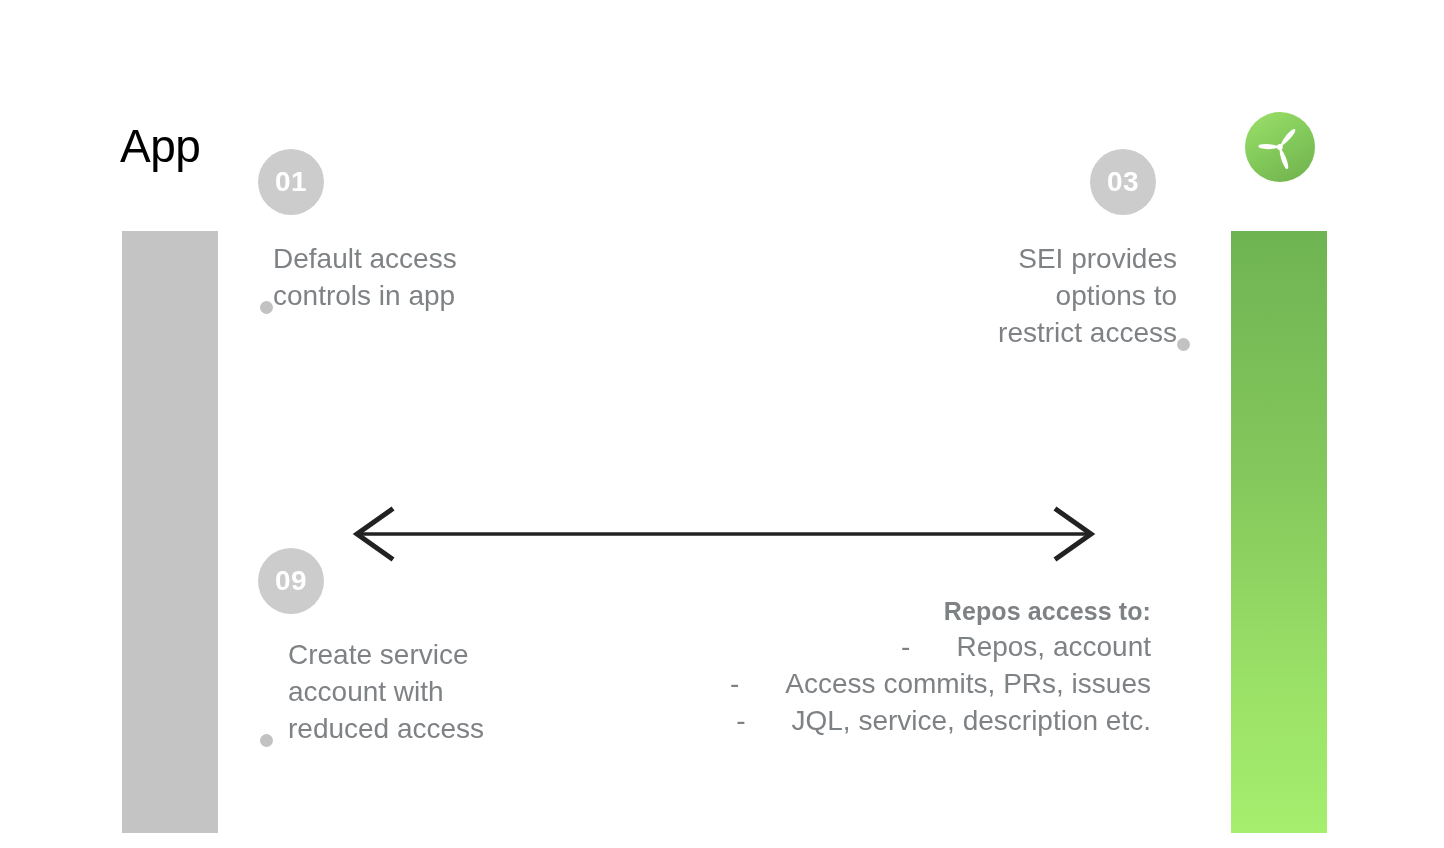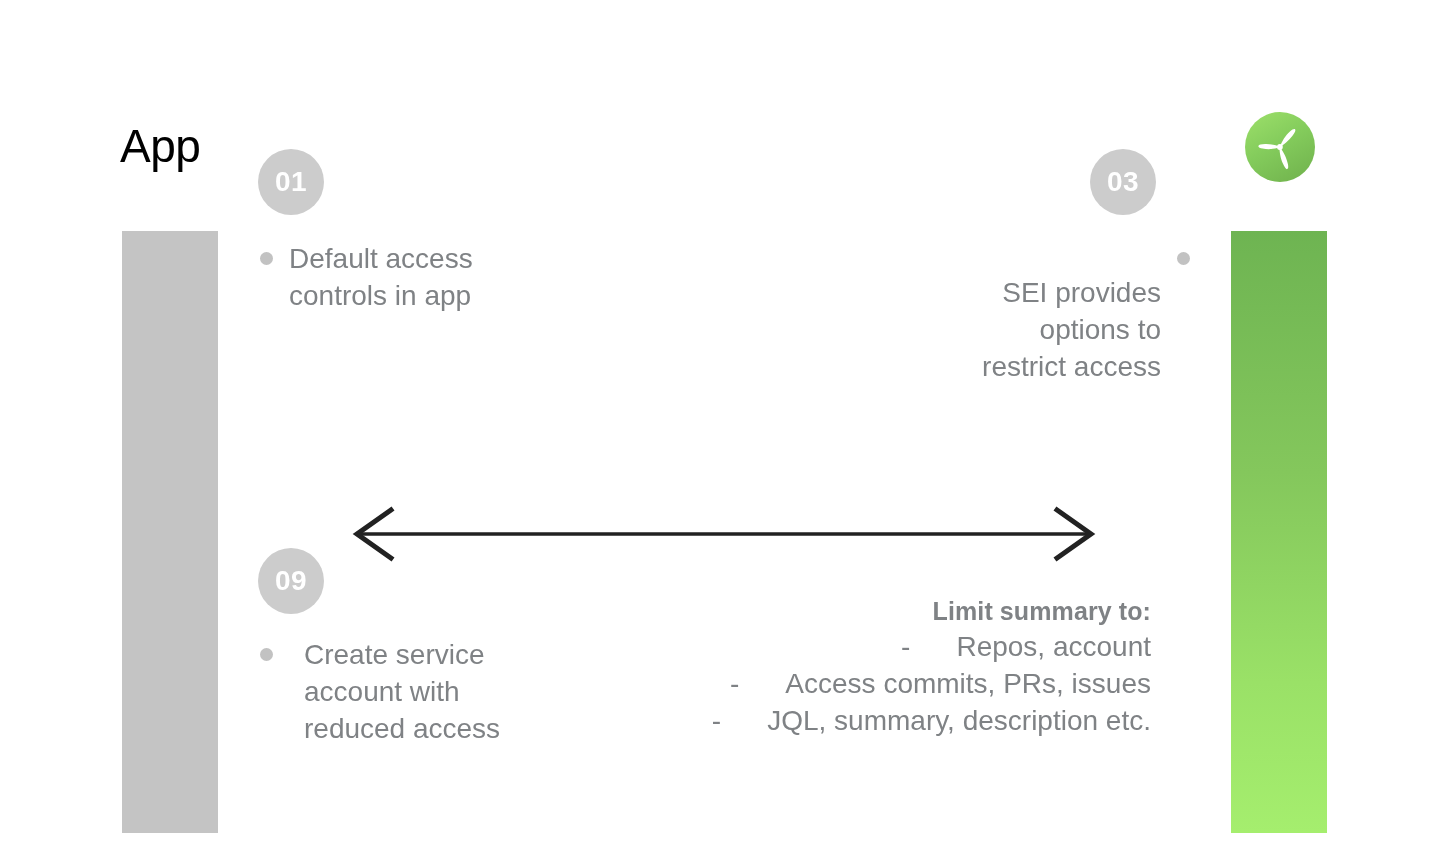--- a/index.html
+++ b/index.html
@@ -76,22 +76,21 @@
     letter-spacing: 0.5px;
   }
   .badge-01 { left: 258px;  top: 149px; }
   .badge-02 { left: 258px;  top: 548px; }
   .badge-03 { left: 1090px; top: 149px; }
 
   
   .bullet-block {
     position: absolute;
     display: flex;
-    align-items: flex-start;
-    gap: 16px;
+    align-items: flex-end;
   }
   .dot {
     width: 13px;
     height: 13px;
     border-radius: 50%;
     background: #c2c2c2;
     flex: 0 0 auto;
     margin-top: 12px;
   }
   .bullet-text {
@@ -186,46 +185,46 @@
   </div>
 
   <div class="bullet-block block-02">
     <span class="dot"></span>
     <span class="bullet-text" style="white-space: pre-line; margin-left: 15px;">Create service
 account with
 reduced access</span>
   </div>
 
   <div class="bullet-block block-03">
-    <span class="bullet-text" style="white-space: pre-line; margin-top: 34px;">SEI provides
+    <span class="bullet-text" style="white-space: pre-line;">SEI provides
 options to
 restrict access</span>
     <span class="dot"></span>
   </div>
 
   <div class="arrow-wrap">
     <svg width="746" height="58" viewBox="0 0 746 58" aria-hidden="true">
       <line x1="6" y1="29" x2="740" y2="29" stroke="#222222" stroke-width="3.4" stroke-linecap="butt"></line>
       <polyline points="40,5 6,29 40,53" fill="none" stroke="#222222" stroke-width="5" stroke-linecap="square" stroke-linejoin="miter"></polyline>
       <polyline points="706,5 740,29 706,53" fill="none" stroke="#222222" stroke-width="5" stroke-linecap="square" stroke-linejoin="miter"></polyline>
     </svg>
   </div>
 
   <div class="limit-list">
-    <div class="limit-heading">Limit summary to:</div>
+    <div class="limit-heading">Repos access to:</div>
 
     <div class="limit-row">
       <span class="limit-dash">-</span>
       <span>Repos, account</span>
     </div>
 
     <div class="limit-row">
       <span class="limit-dash">-</span>
       <span>Access commits, PRs, issues</span>
     </div>
 
     <div class="limit-row">
       <span class="limit-dash">-</span>
-      <span>JQL, summary, description etc.</span>
+      <span>JQL, service, description etc.</span>
     </div>
   </div>
 
 </div>
 
 </body></html>

